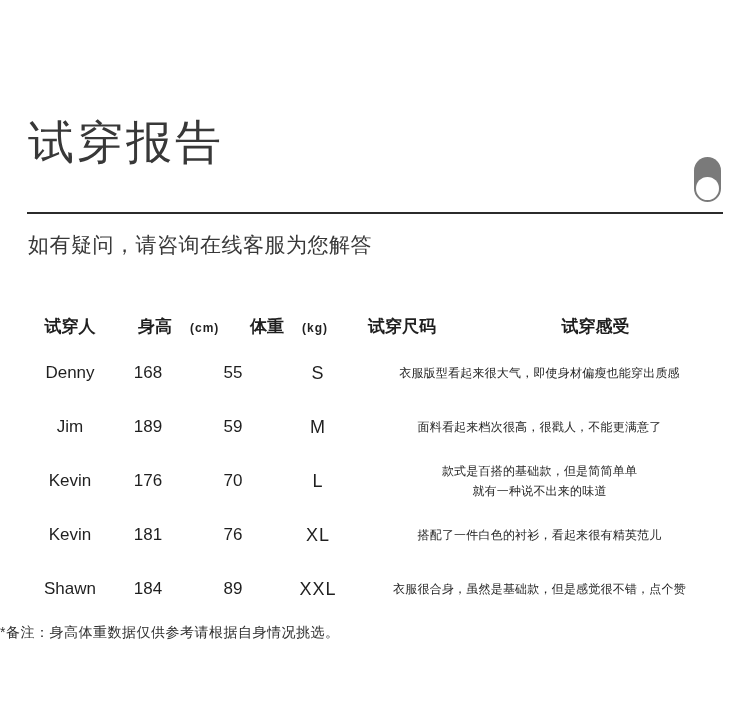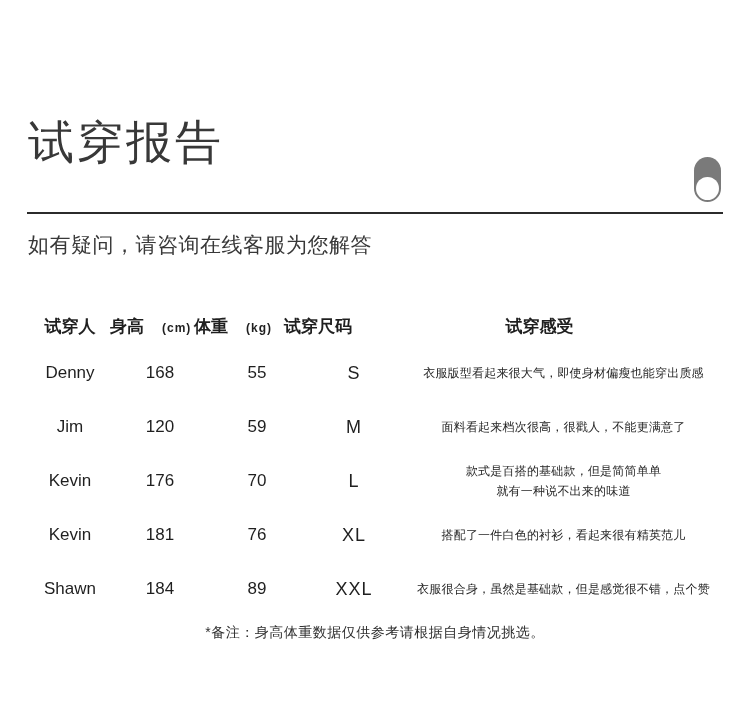--- a/index.html
+++ b/index.html
@@ -37,41 +37,41 @@
     width:696px;height:2px;background:#2b2b2b;
   }
   .notice{
     position:absolute;left:28px;top:231px;
     font-size:21px;color:#383838;letter-spacing:0.5px;
   }
   
   .table{
     position:absolute;left:30px;top:307px;width:693px;
   }
-  .thead{display:flex;height:39px;align-items:center;}
-  .trow{display:flex;height:54px;align-items:center;gap:12px;}
+  .thead{display:flex;height:39px;align-items:center;gap:28px;}
+  .trow{display:flex;height:54px;align-items:center;}
   .c{text-align:center;}
   .c1{width:80px;}
   .c2{width:76px;}
   .c3{width:94px;}
   .c4{width:76px;}
   .c5{flex:1;}
   .th{font-weight:bold;font-size:17px;color:#1f1f1f;white-space:nowrap;}
   .th .unit{font-size:12px;margin-left:18px;letter-spacing:1px;}
   .cell-name{font-size:17px;}
   .cell-num{font-size:17px;}
   .cell-size{font-size:18px;letter-spacing:1px;}
   .cell-feedback{
     font-size:12px;line-height:20px;
     white-space:pre-line;letter-spacing:0.2px;
   }
   
   .footnote{
     position:absolute;left:0;top:624px;width:750px;
-    text-align:center;font-size:14px;color:#2f2f2f;
+    font-size:14px;color:#2f2f2f;
     letter-spacing:0.5px;
   }
 </style>
 </head>
 <body>
 
 <div class="canvas">
 
   <div class="title">试穿报告</div>
   <div class="capsule">
@@ -102,21 +102,21 @@
     <div>
         <div class="trow">
           <div class="c c1 cell-name">Denny</div>
           <div class="c c2 cell-num">168</div>
           <div class="c c3 cell-num">55</div>
           <div class="c c4 cell-size">S</div>
           <div class="c c5 cell-feedback">衣服版型看起来很大气，即使身材偏瘦也能穿出质感</div>
         </div>
         <div class="trow">
           <div class="c c1 cell-name">Jim</div>
-          <div class="c c2 cell-num">120</div>
+          <div class="c c2 cell-num">189</div>
           <div class="c c3 cell-num">59</div>
           <div class="c c4 cell-size">M</div>
           <div class="c c5 cell-feedback">面料看起来档次很高，很戳人，不能更满意了</div>
         </div>
         <div class="trow">
           <div class="c c1 cell-name">Kevin</div>
           <div class="c c2 cell-num">176</div>
           <div class="c c3 cell-num">70</div>
           <div class="c c4 cell-size">L</div>
           <div class="c c5 cell-feedback">款式是百搭的基础款，但是简简单单

